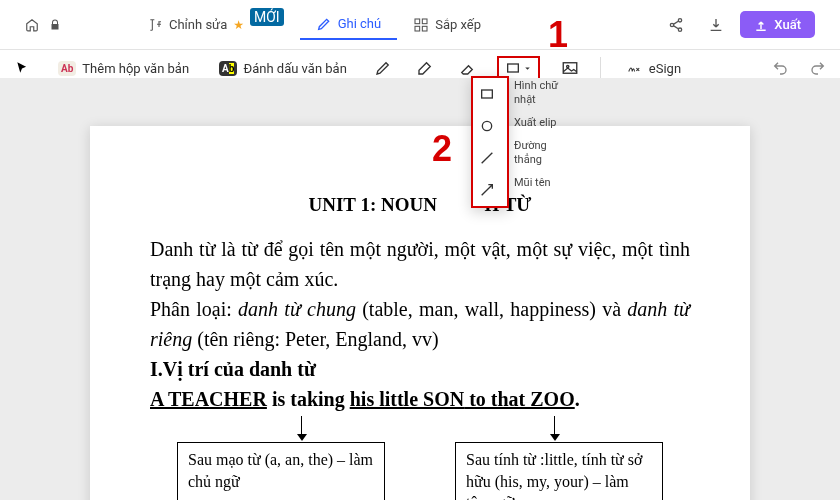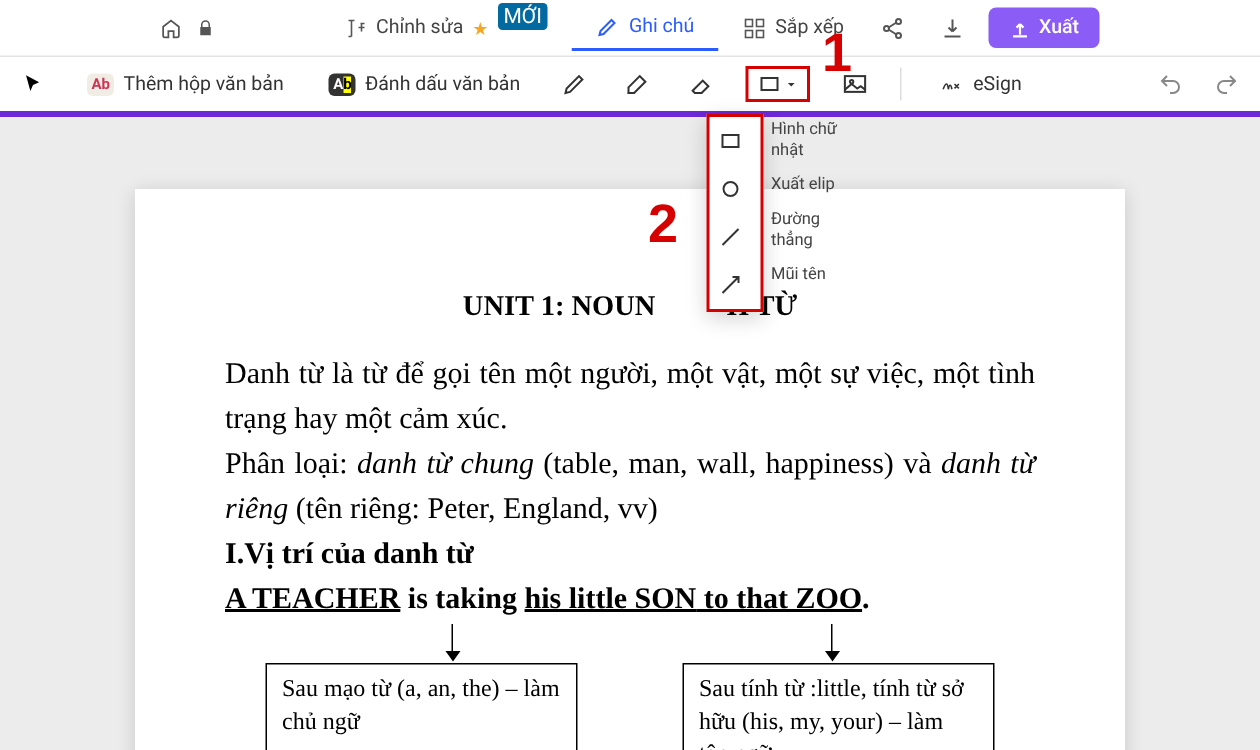--- a/index.html
+++ b/index.html
@@ -1,17 +1,17 @@
 <!DOCTYPE html>
 <html><head>
 <meta charset="utf-8">
 <style>
   * { box-sizing: border-box; margin: 0; padding: 0; }
   body { font-family: -apple-system, "Segoe UI", Roboto, Arial, sans-serif; background: #f5f5f5; width: 840px; height: 500px; overflow: hidden; position: relative; }
-  .top-bar { display: flex; align-items: center; height: 38px; background: #fff; border-bottom: 1px solid #e3e3e3; padding: 0 12px; justify-content: center; }
+  .top-bar { display: flex; align-items: center; height: 50px; background: #fff; border-bottom: 1px solid #e3e3e3; padding: 0 25px; justify-content: space-between; }
   .top-left { display: flex; align-items: center; gap: 10px; color:#444; }
   .top-left span svg { display:block; }
   .tabs { display: flex; gap: 0; margin-left: 60px; }
   .tab { display: flex; align-items: center; gap: 6px; padding: 6px 16px; font-size: 13px; color:#444; cursor: pointer; border-radius: 6px 6px 0 0; position: relative; }
   .tab.active { color:#2b5cff; border-bottom: 2px solid #2b5cff; }
   .badge-new { background:#0369a1; color:#fff; font-size:14px; padding:1px 4px; border-radius:3px; position:relative; top:-8px; }
   .star { color:#f5a623; font-size:12px; }
   .top-right { display:flex; align-items:center; gap:8px; }
   .icon-btn { width:32px; height:28px; display:flex; align-items:center; justify-content:center; border-radius:4px; cursor:pointer; color:#444; }
   .export-btn { background:#8b5cf6; color:#fff; padding:6px 14px; border-radius:5px; font-size:13px; display:flex; align-items:center; gap:6px; cursor:pointer; font-weight:500;}

